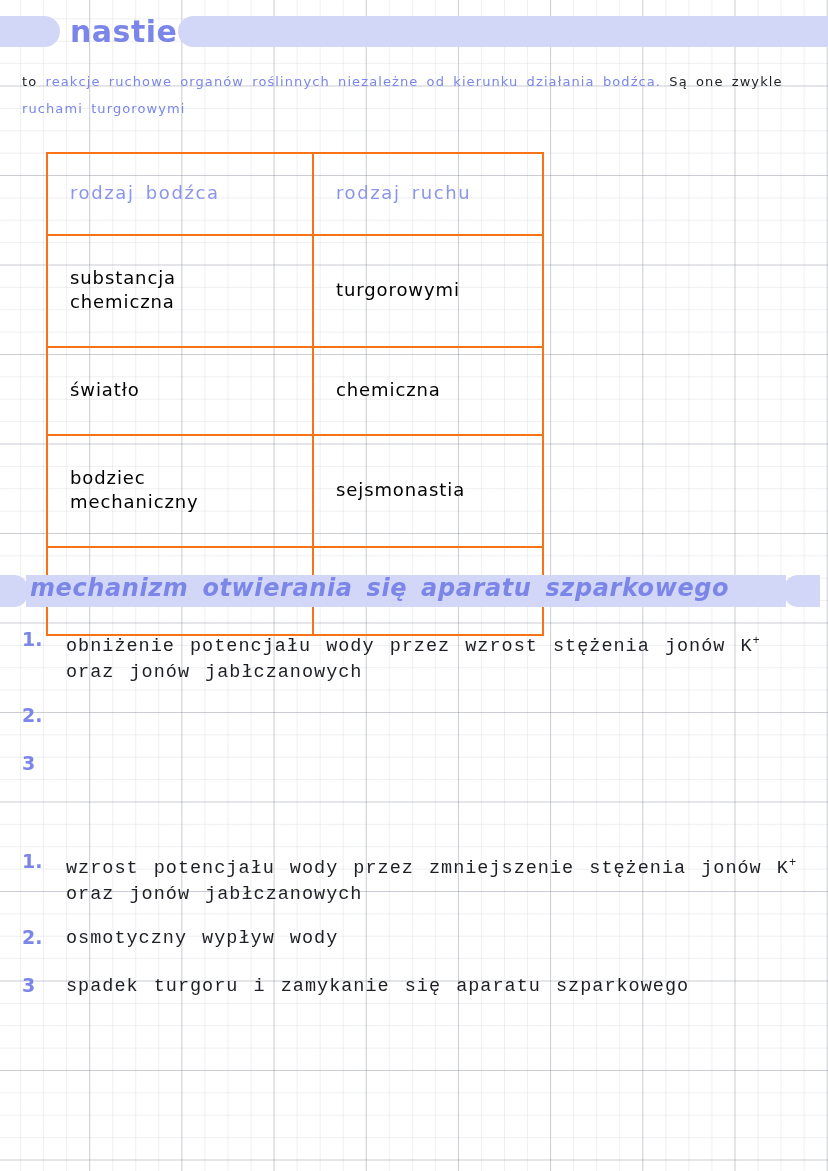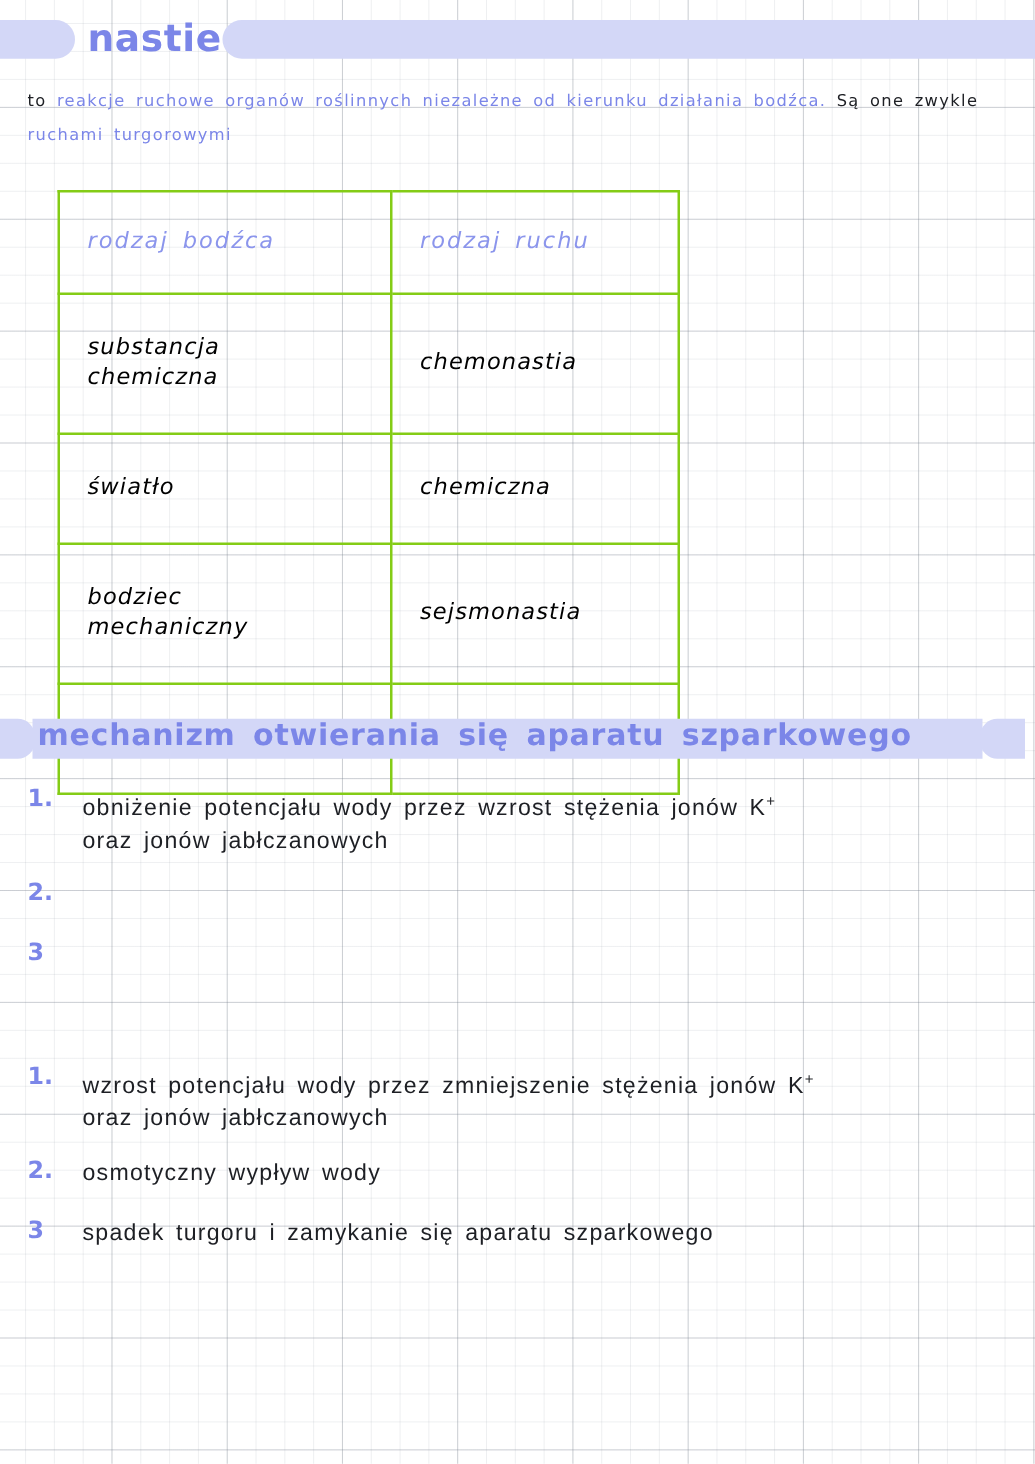--- a/index.html
+++ b/index.html
@@ -87,46 +87,46 @@
   
   .note-table {
     position: absolute;
     left: 46px;
     top: 152px;
     width: 420px;
     border-collapse: collapse;
     table-layout: fixed;
   }
   .note-table td {
-    border: 2px solid #84cc16;
+    border: 2px solid #f97316;
     padding: 10px 14px 12px 22px;
     vertical-align: middle;
     font-size: 18px;
     line-height: 24px;
     letter-spacing: 0.9px;
     font-family: "DejaVu Sans", sans-serif;
-    font-style: italic;
   }
   .note-table td.col1 { width: 228px; }
   .note-table td.col2 { width: 192px; }
   .note-table tr.header-row td {
     height: 58px;
     color: #8b95ec;
     letter-spacing: 1.6px;
     word-spacing: 4px;
   }
   .note-table tr.body-row td   { height: 64px; }
   .note-table tr.body-row.tall td { height: 88px; }
 
   
   .section-head {
     position: absolute;
     left: 0;
     width: 708px;
     height: 32px;
+    font-style: italic;
   }
   .section-head .band-left {
     position: absolute; left: 0; top: 0;
     width: 28px; height: 32px;
     background: #d3d7f7;
     border-radius: 0 14px 14px 0;
   }
   .section-head .band-mid {
     position: absolute; left: 26px; top: 0;
     height: 32px;
@@ -170,21 +170,21 @@
     font-family: "DejaVu Sans", sans-serif;
   }
   .num-body {
     margin-left: 66px;
     padding-right: 10px;
     font-size: 18.5px;
     line-height: 26px;
     letter-spacing: 1.0px;
     word-spacing: 3px;
     color: #1d1f24;
-    font-family: Liberation Sans, sans-serif;
+    font-family: Liberation Mono, monospace;
   }
   .num-body .line2 { display: block; }
   sup.plus { font-size: 12px; vertical-align: super; }
 </style>
 </head>
 <body>
 
 <div id="paper"></div>
 
 <div id="content">
@@ -207,21 +207,21 @@
         <tr class="header-row">
       <td class="col1">rodzaj bodźca</td>
       <td class="col2">rodzaj ruchu</td>
     </tr>
 
     <tr class="body-row tall">
       <td class="col1">
         <span>substancja</span><br>
         <span>chemiczna</span>
       </td>
-      <td class="col2">chemonastia</td>
+      <td class="col2">turgorowymi</td>
     </tr>
 
     <tr class="body-row">
       <td class="col1">światło</td>
       <td class="col2">chemiczna</td>
     </tr>
 
     <tr class="body-row tall">
       <td class="col1">
         <span>bodziec</span><br>

